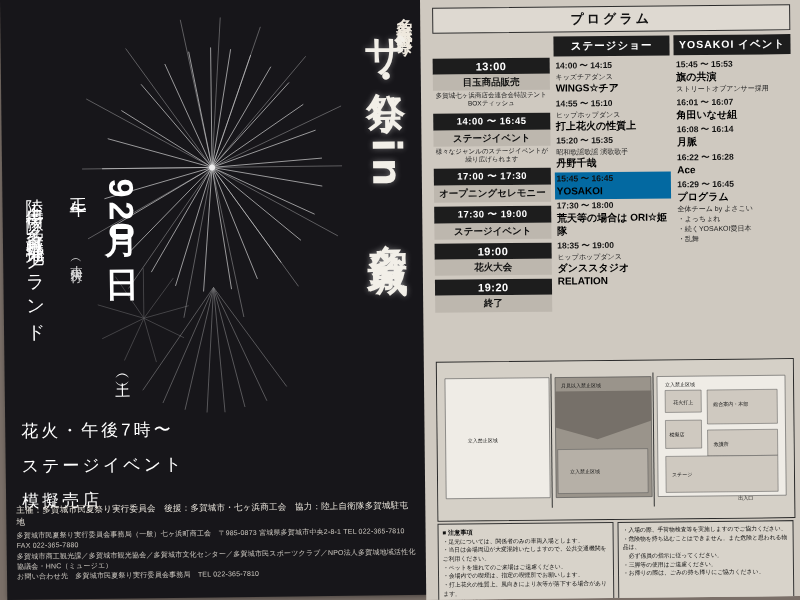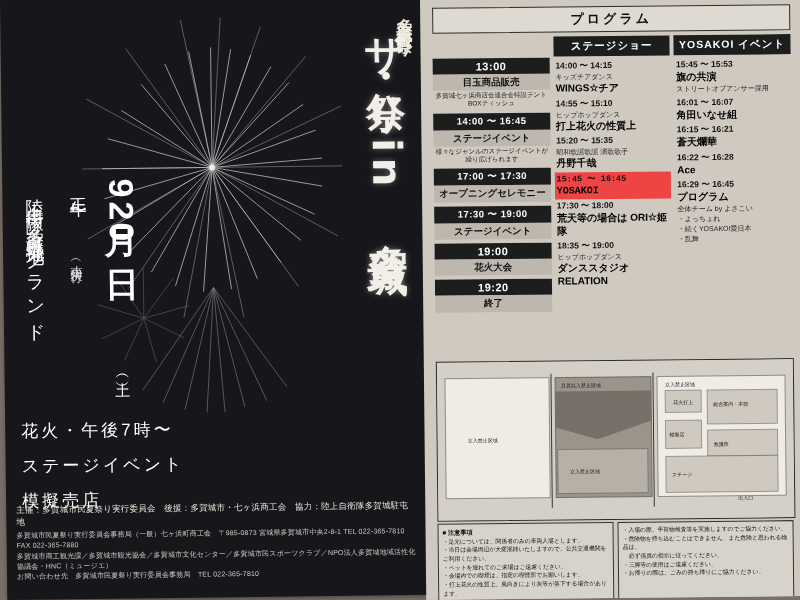--- a/index.html
+++ b/index.html
@@ -123,21 +123,21 @@
   .map svg{position:absolute;left:0;top:0;}
   .foot{
     position:absolute;left:12px;top:524px;width:356px;display:flex;gap:4px;
   }
   .foot .fb{
     flex:1;border:1px solid #333;background:#d8d3ca;padding:3px 4px;
     font-size:5.8px;line-height:1.5;color:#111;
   }
   .foot .fb b{font-size:6.2px;}
   
-  .stage-hl{background:#ef4444;font-family:Liberation Mono, monospace;}
+  .stage-hl{background:#0369a1;}
 </style>
 </head>
 <body>
 
 <div class="page">
 
   <div class="left">
     <div class="left-inner">
 
       <svg class="firework" viewBox="0 0 260 400">
@@ -319,22 +319,22 @@
         <div class="item">
           <div class="t">15:45 〜 15:53</div>
           <div class="n">旗の共演</div>
           <div class="n2">ストリートオブアンサー採用</div>
         </div>
         <div class="item">
           <div class="t">16:01 〜 16:07</div>
           <div class="n">角田いなせ組</div>
         </div>
         <div class="item">
-          <div class="t">16:15 〜 16:21</div>
-          <div class="n">蒼天爛華</div>
+          <div class="t">16:08 〜 16:14</div>
+          <div class="n">月脈</div>
         </div>
         <div class="item">
           <div class="t">16:22 〜 16:28</div>
           <div class="n">Ace</div>
         </div>
         <div class="item">
           <div class="t">16:29 〜 16:45</div>
           <div class="n">プログラム</div>
           <div class="n2" style="white-space:pre-line">全体チーム by よさこい
 ・よっちょれ

